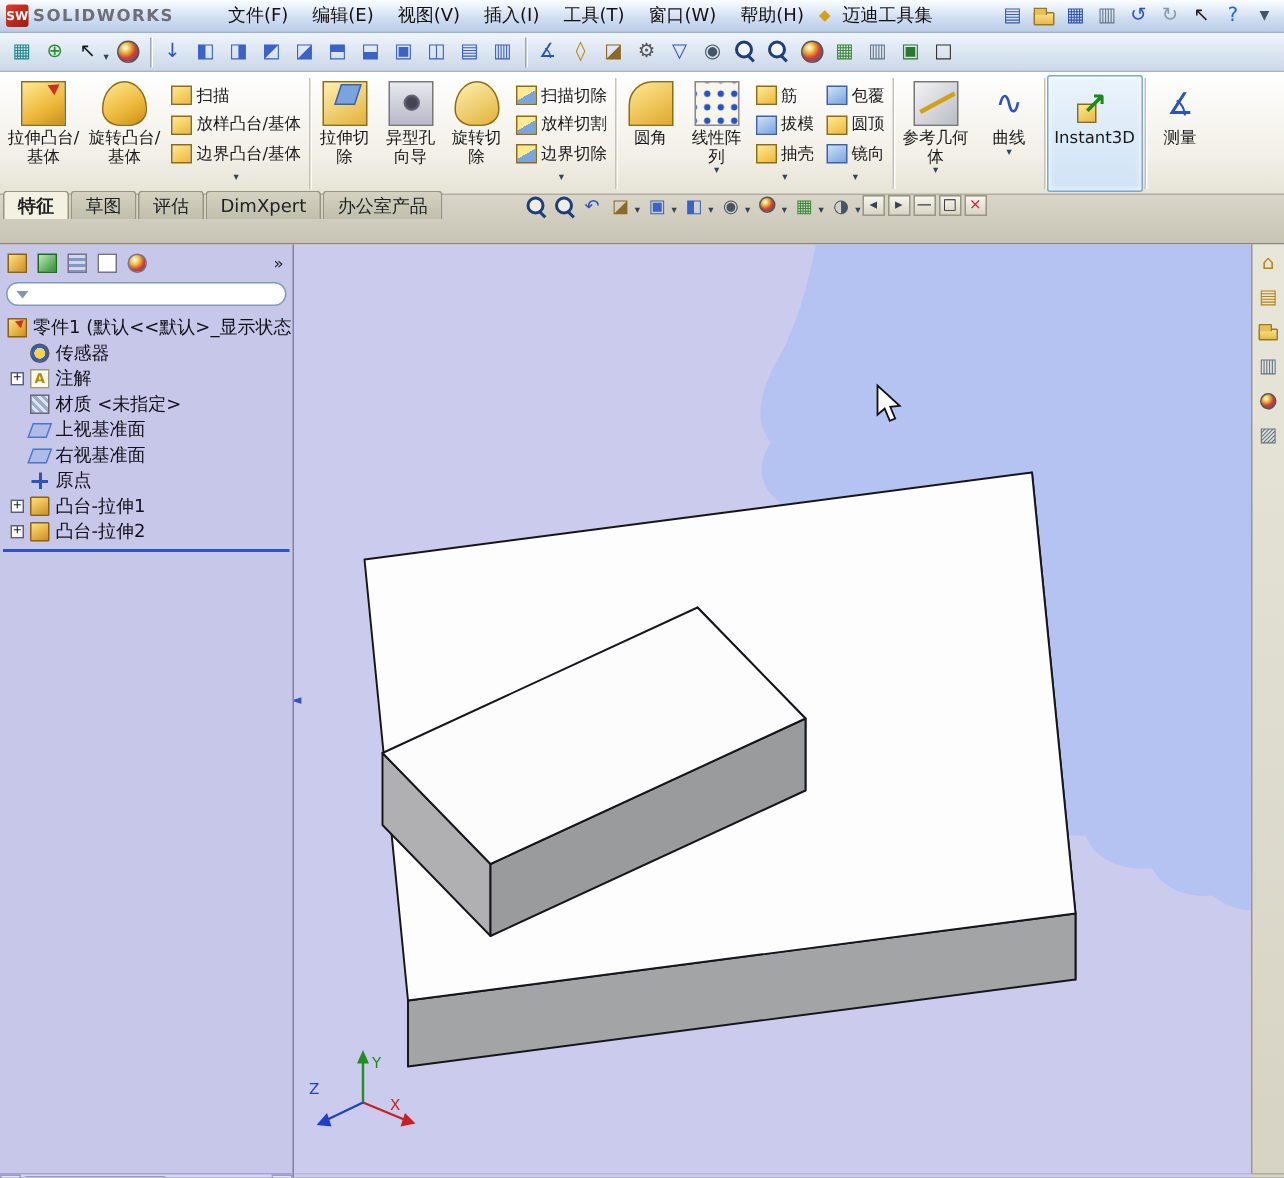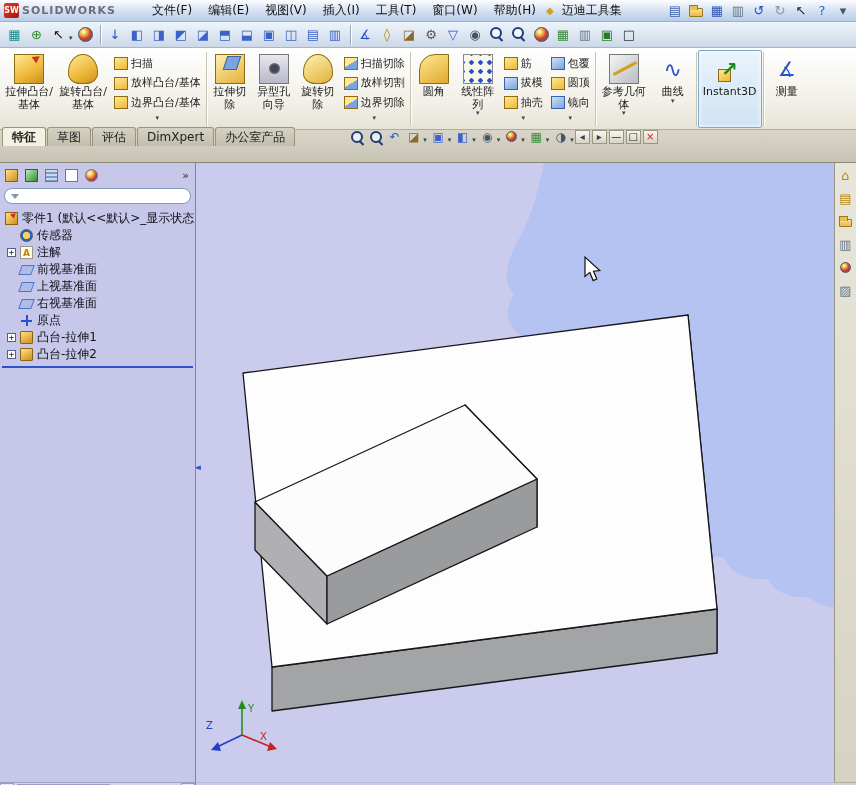--- a/index.html
+++ b/index.html
@@ -434,22 +434,22 @@
         <div class="trow">
           <span class="ti ti-sensors"></span>
           <span class="tlabel">传感器</span>
         </div>
         <div class="trow">
           <span class="exp">+</span>
           <span class="ti ti-annotations"></span>
           <span class="tlabel">注解</span>
         </div>
         <div class="trow">
-          <span class="ti ti-plane"></span>
-          <span class="tlabel">前视基准面</span>
+          <span class="ti ti-material"></span>
+          <span class="tlabel">材质 &lt;未指定&gt;</span>
         </div>
         <div class="trow">
           <span class="ti ti-plane"></span>
           <span class="tlabel">上视基准面</span>
         </div>
         <div class="trow">
           <span class="ti ti-plane"></span>
           <span class="tlabel">右视基准面</span>
         </div>
         <div class="trow">

